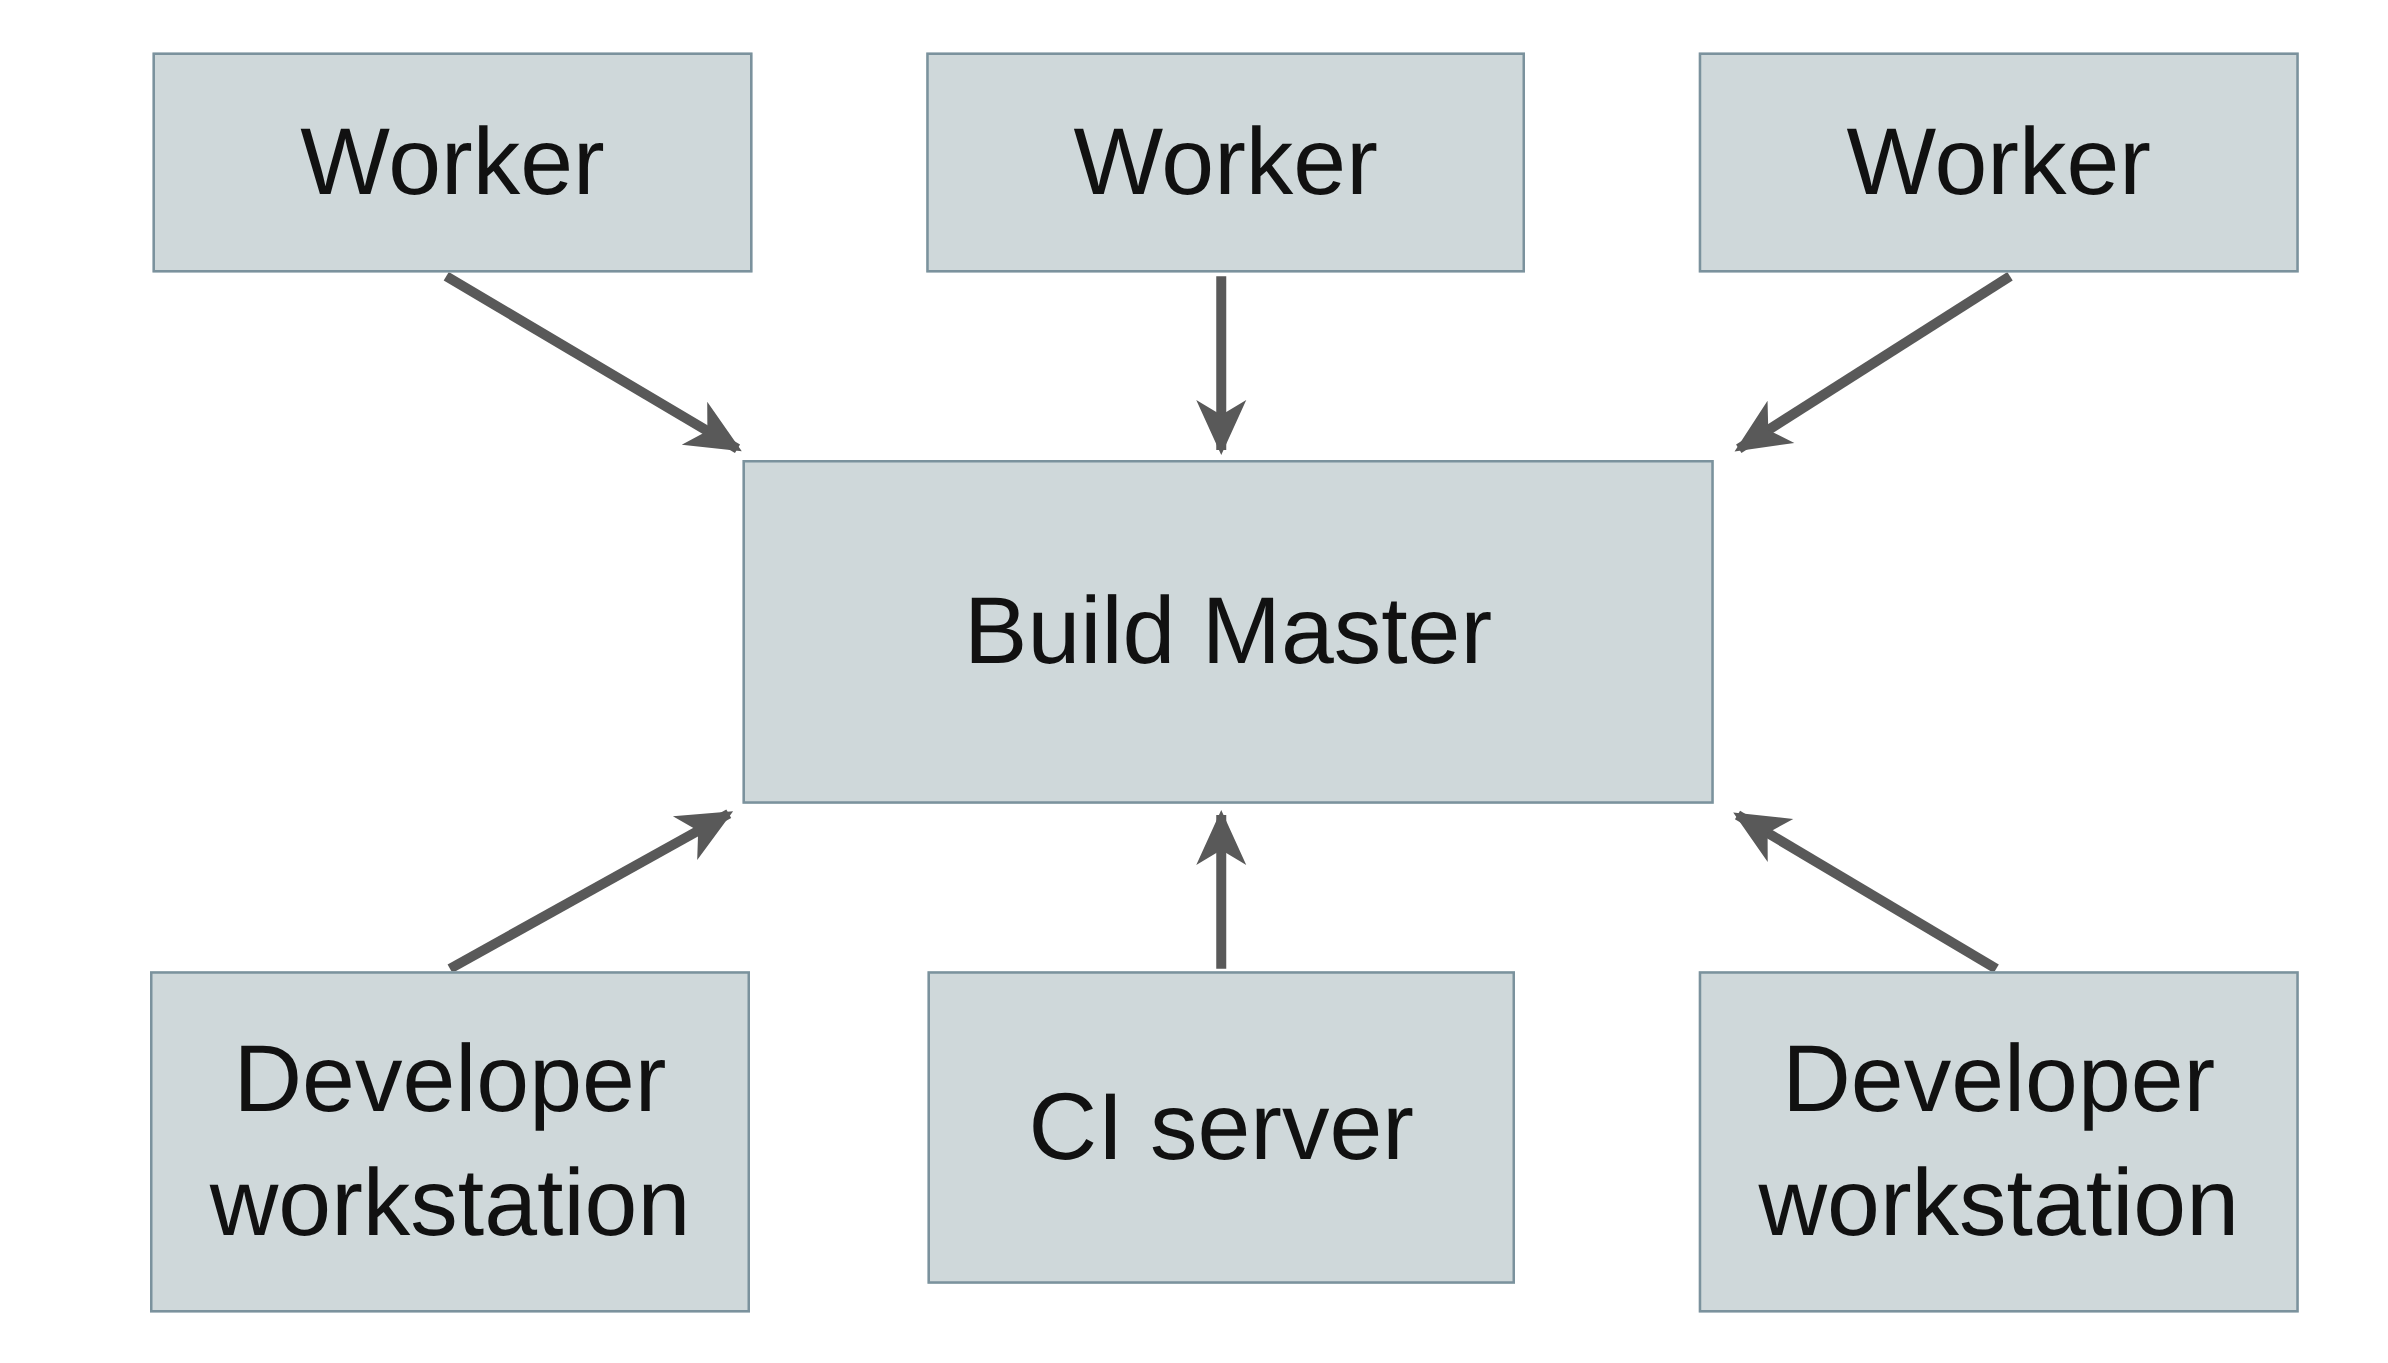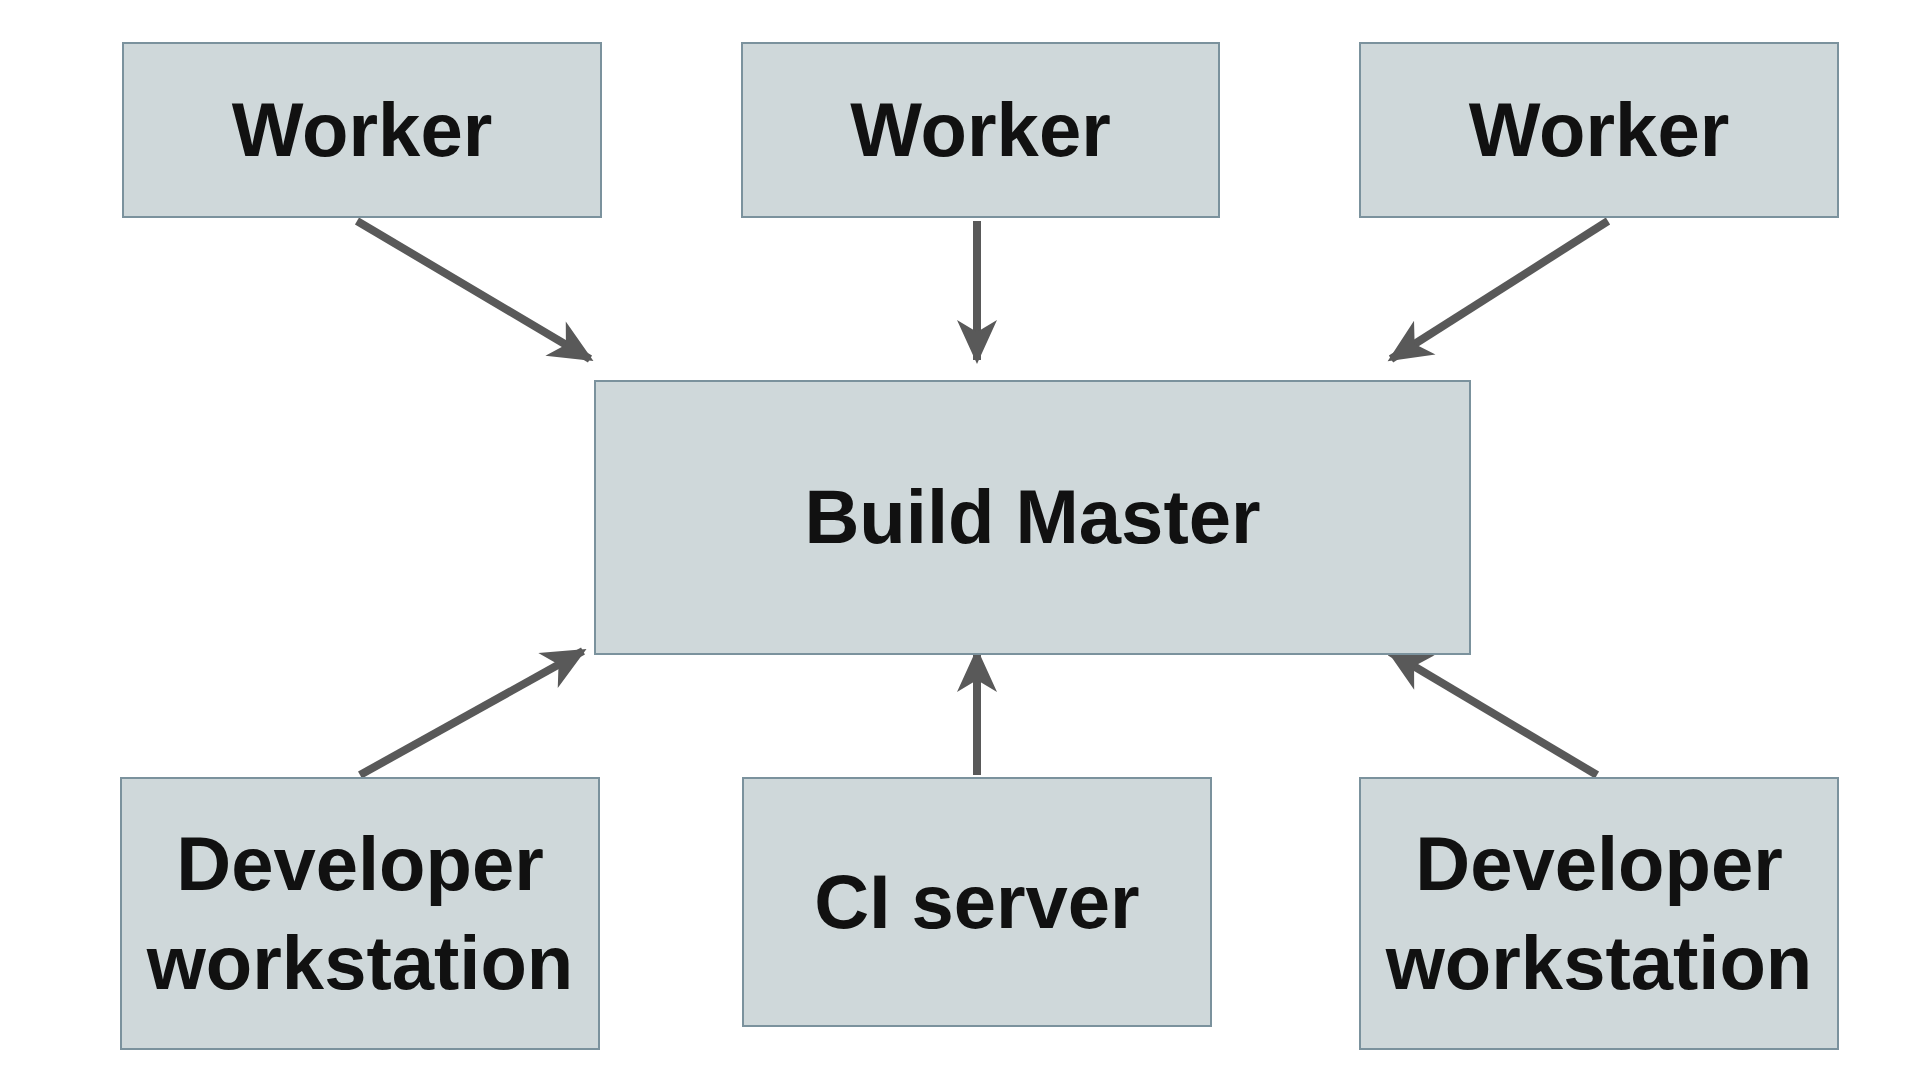--- a/index.html
+++ b/index.html
@@ -31,26 +31,25 @@
     background: var(--box-fill);
     border: 2px solid var(--box-border);
     display: flex;
     align-items: center;
     justify-content: center;
     text-align: center;
     color: var(--text);
     font-size: 76px;
     line-height: 1.3;
     padding: 0 28px;
-    font-weight: bold;
   }
   .n-w1 { left: 122px;  top: 42px;  width: 480px; height: 176px; }
   .n-w2 { left: 741px;  top: 42px;  width: 479px; height: 176px; }
   .n-w3 { left: 1359px; top: 42px;  width: 480px; height: 176px; }
-  .n-bm { left: 594px;  top: 380px; width: 877px; height: 275px; }
+  .n-bm { left: 594px;  top: 368px; width: 777px; height: 275px; }
   .n-d1 { left: 120px;  top: 777px; width: 480px; height: 273px; }
   .n-ci { left: 742px;  top: 777px; width: 470px; height: 250px; }
   .n-d2 { left: 1359px; top: 777px; width: 480px; height: 273px; }
 </style>
 </head>
 <body>
 
 <div class="canvas">
 
   <svg class="edges" viewBox="0 0 1910 1090" xmlns="http://www.w3.org/2000/svg">

